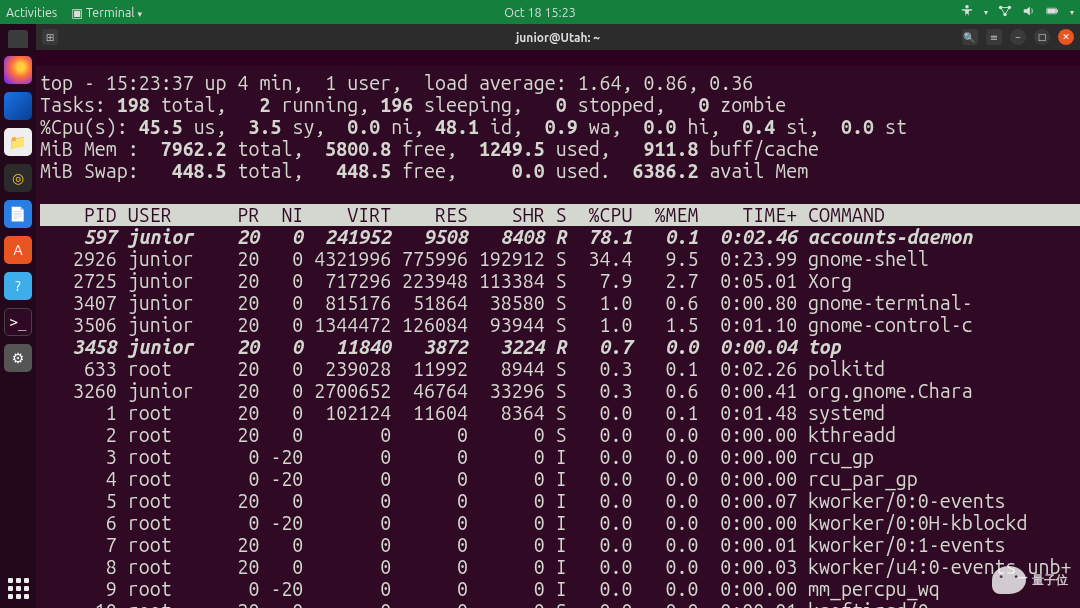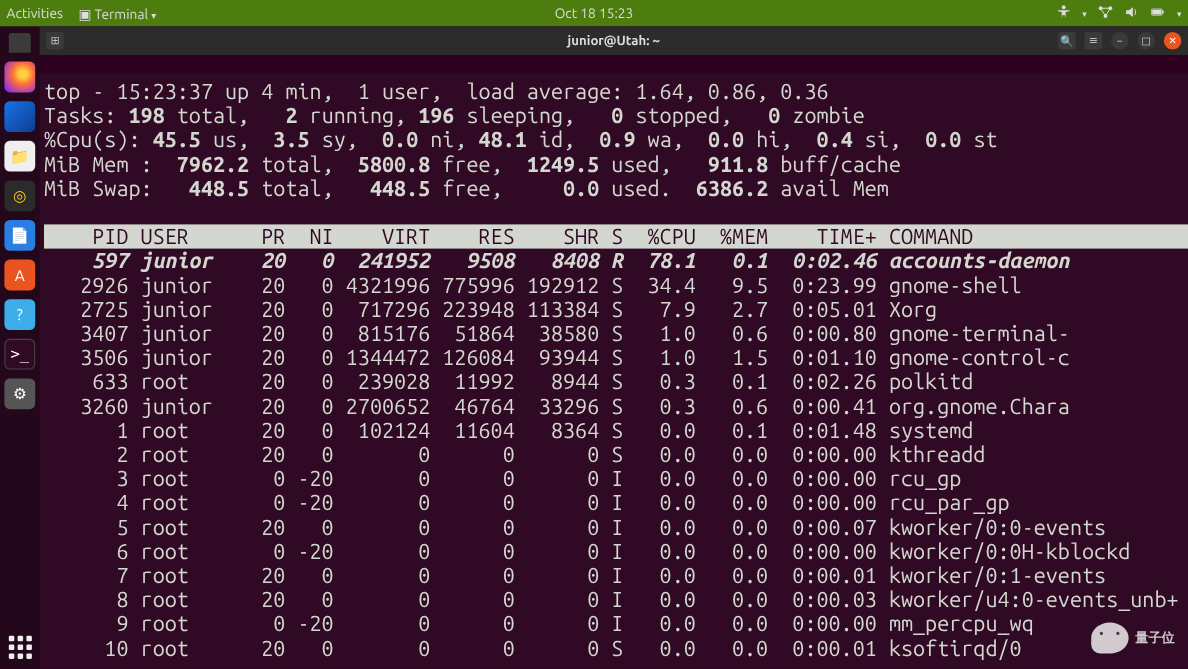--- a/index.html
+++ b/index.html
@@ -1,18 +1,18 @@
 <!DOCTYPE html>
 <html><head>
 <meta charset="utf-8">
 <style>
   * { margin: 0; padding: 0; box-sizing: border-box; }
   body { width: 1080px; height: 608px; font-family: "Ubuntu","DejaVu Sans",sans-serif; background: #2c001e; overflow: hidden; position: relative; }
   
-  .topbar { height: 24px; background: #4d7c0f; color: #ddd; display: flex; align-items: center; font-size: 12.5px; padding: 0 6px; }
+  .topbar { height: 24px; background: #15803d; color: #ddd; display: flex; align-items: center; font-size: 12.5px; padding: 0 6px; }
   .topbar .left { display: flex; gap: 14px; align-items: center; }
   .topbar .center { position: absolute; left: 50%; transform: translateX(-50%); }
   .topbar .right { margin-left: auto; display: flex; gap: 10px; align-items: center; }
   .topbar .menu-drop::after { content: " \25BE"; font-size: 9px; }
   
   .window { position: absolute; left: 36px; right: 0; top: 24px; bottom: 0; display: flex; flex-direction: column; }
   .titlebar { height: 26px; background: #2c2c2c; color: #dcdcdc; display: flex; align-items: center; font-size: 12px; padding: 0 6px; }
   .titlebar .title { position: absolute; left: 50%; transform: translateX(-50%); font-weight: 600; }
   .titlebar .controls { margin-left: auto; display: flex; gap: 8px; align-items: center; }
   .win-btn { width: 16px; height: 16px; border-radius: 50%; display: flex; align-items: center; justify-content: center; font-size: 9px; color: #ddd; background: #3a3a3a; }
@@ -132,20 +132,21 @@
 %Cpu(s): <b>45.5 </b>us,  <b>3.5 </b>sy,  <b>0.0 </b>ni, <b>48.1 </b>id,  <b>0.9 </b>wa,  <b>0.0 </b>hi,  <b>0.4 </b>si,  <b>0.0 </b>st
 MiB Mem :  <b>7962.2 </b>total,  <b>5800.8 </b>free,  <b>1249.5 </b>used,   <b>911.8 </b>buff/cache
 MiB Swap:   <b>448.5 </b>total,   <b>448.5 </b>free,     <b>0.0 </b>used.  <b>6386.2 </b>avail Mem 
 
 <span class="hdr-row">    PID USER      PR  NI    VIRT    RES    SHR S  %CPU  %MEM    TIME+ COMMAND</span>
 <span class="bold">    597 junior    20   0  241952   9508   8408 R  78.1   0.1  0:02.46 accounts-daemon</span>
    2926 junior    20   0 4321996 775996 192912 S  34.4   9.5  0:23.99 gnome-shell
    2725 junior    20   0  717296 223948 113384 S   7.9   2.7  0:05.01 Xorg
    3407 junior    20   0  815176  51864  38580 S   1.0   0.6  0:00.80 gnome-terminal-
    3506 junior    20   0 1344472 126084  93944 S   1.0   1.5  0:01.10 gnome-control-c
+<span class="bold">   3458 junior    20   0   11840   3872   3224 R   0.7   0.0  0:00.04 top</span>
     633 root      20   0  239028  11992   8944 S   0.3   0.1  0:02.26 polkitd
    3260 junior    20   0 2700652  46764  33296 S   0.3   0.6  0:00.41 org.gnome.Chara
       1 root      20   0  102124  11604   8364 S   0.0   0.1  0:01.48 systemd
       2 root      20   0       0      0      0 S   0.0   0.0  0:00.00 kthreadd
       3 root       0 -20       0      0      0 I   0.0   0.0  0:00.00 rcu_gp
       4 root       0 -20       0      0      0 I   0.0   0.0  0:00.00 rcu_par_gp
       5 root      20   0       0      0      0 I   0.0   0.0  0:00.07 kworker/0:0-events
       6 root       0 -20       0      0      0 I   0.0   0.0  0:00.00 kworker/0:0H-kblockd
       7 root      20   0       0      0      0 I   0.0   0.0  0:00.01 kworker/0:1-events
       8 root      20   0       0      0      0 I   0.0   0.0  0:00.03 kworker/u4:0-events_unb+

